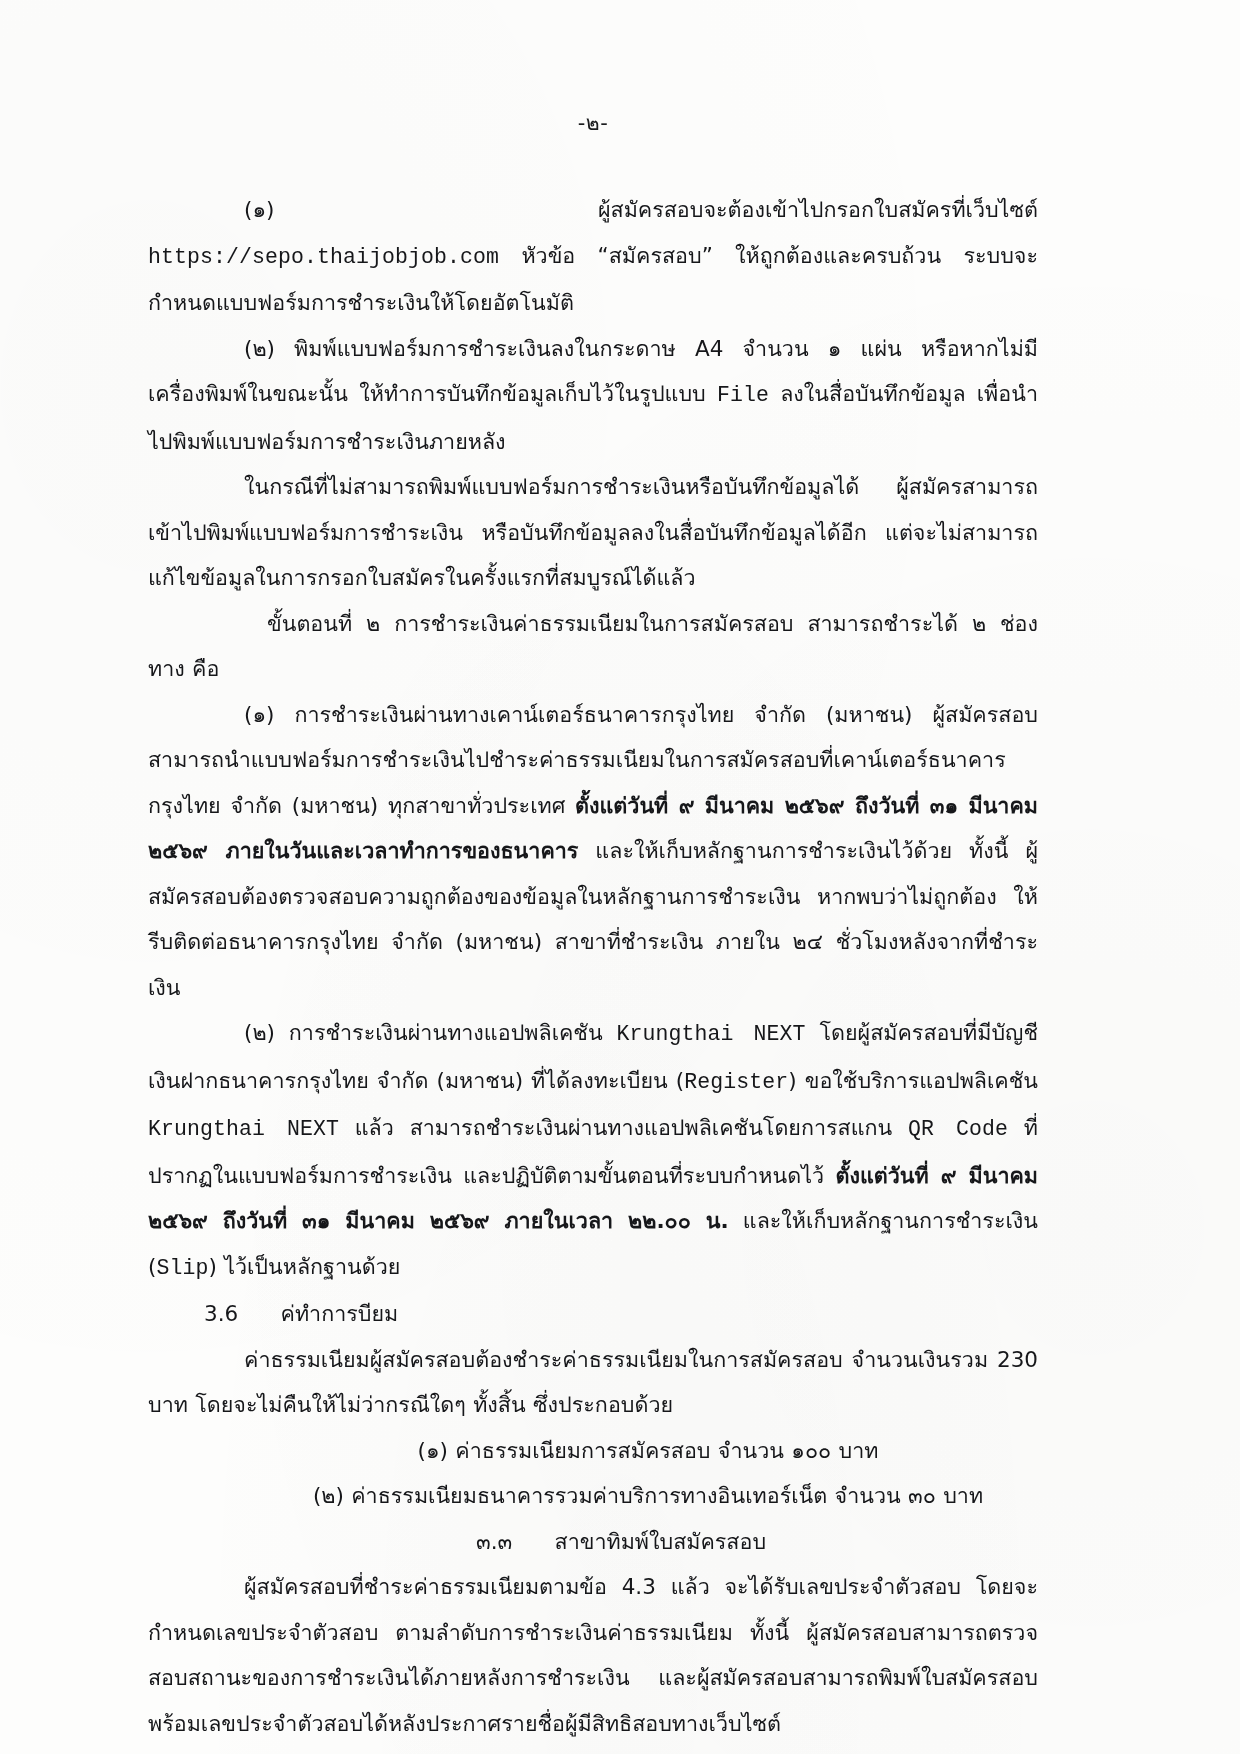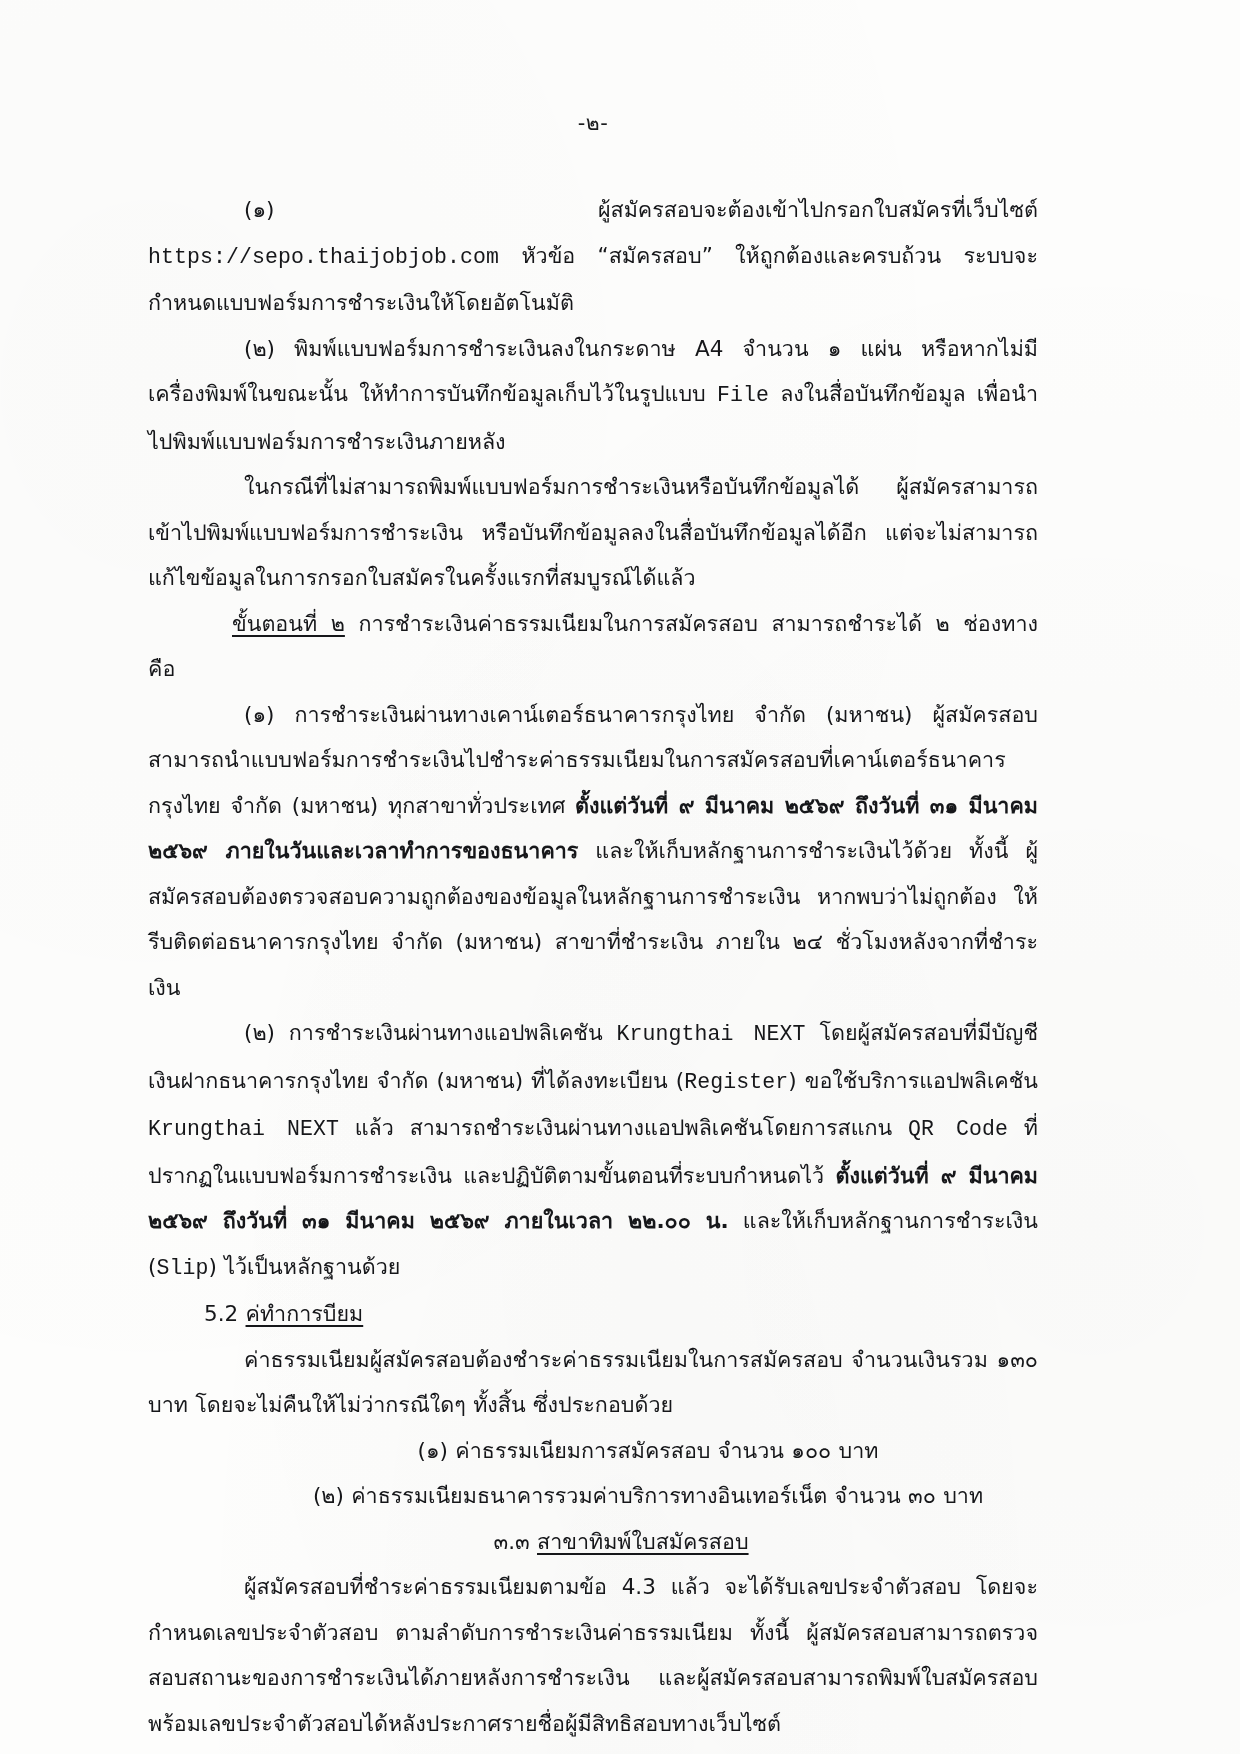--- a/index.html
+++ b/index.html
@@ -51,43 +51,43 @@
     text-justify: inter-word;
     text-indent: 0;
     word-spacing: 0.5px;
     color: #16171a;
   }
   p.para.ind-lg { text-indent: 96px; }
   p.para.ind-md { text-indent: 84px; }
   p.para.ind-item { text-indent: 110px; }
   p.para.ind-sub  { text-indent: 56px; }
   p.para.last-left { text-align: center; }
-  .u { text-decoration: underline; text-underline-offset: 4px; }
+  .u { text-underline-offset: 4px; margin-left: 35px; }
   .b { font-weight: 700; }
   .latin { font-family: Liberation Mono, monospace; letter-spacing: 0.1px; }
 </style>
 </head>
 <body>
 
 <div class="page">
   <div class="scan-tint"></div>
 
   <div class="content">
 
     <div class="folio">-๒-</div>
 
     <div class="body-block" id="paragraph-container">
         <p class="para ind-lg"><span>(๑) ผู้สมัครสอบจะต้องเข้าไปกรอกใบสมัครที่เว็บไซต์ </span><span class="latin">https://sepo.thaijobjob.com</span><span> หัวข้อ “สมัครสอบ” ให้ถูกต้องและครบถ้วน ระบบจะกำหนดแบบฟอร์มการชำระเงินให้โดยอัตโนมัติ</span></p>
         <p class="para ind-lg"><span>(๒) พิมพ์แบบฟอร์มการชำระเงินลงในกระดาษ A4 จำนวน ๑ แผ่น หรือหากไม่มีเครื่องพิมพ์ในขณะนั้น ให้ทำการบันทึกข้อมูลเก็บไว้ในรูปแบบ </span><span class="latin">File</span><span> ลงในสื่อบันทึกข้อมูล เพื่อนำไปพิมพ์แบบฟอร์มการชำระเงินภายหลัง</span></p>
         <p class="para ind-lg"><span>ในกรณีที่ไม่สามารถพิมพ์แบบฟอร์มการชำระเงินหรือบันทึกข้อมูลได้ ผู้สมัครสามารถเข้าไปพิมพ์แบบฟอร์มการชำระเงิน หรือบันทึกข้อมูลลงในสื่อบันทึกข้อมูลได้อีก แต่จะไม่สามารถแก้ไขข้อมูลในการกรอกใบสมัครในครั้งแรกที่สมบูรณ์ได้แล้ว</span></p>
         <p class="para ind-md"><span class="u">ขั้นตอนที่ ๒</span><span> การชำระเงินค่าธรรมเนียมในการสมัครสอบ สามารถชำระได้ ๒ ช่องทาง คือ</span></p>
         <p class="para ind-lg"><span>(๑) การชำระเงินผ่านทางเคาน์เตอร์ธนาคารกรุงไทย จำกัด (มหาชน) ผู้สมัครสอบสามารถนำแบบฟอร์มการชำระเงินไปชำระค่าธรรมเนียมในการสมัครสอบที่เคาน์เตอร์ธนาคารกรุงไทย จำกัด (มหาชน) ทุกสาขาทั่วประเทศ </span><span class="b">ตั้งแต่วันที่ ๙ มีนาคม ๒๕๖๙ ถึงวันที่ ๓๑ มีนาคม ๒๕๖๙ ภายในวันและเวลาทำการของธนาคาร</span><span> และให้เก็บหลักฐานการชำระเงินไว้ด้วย ทั้งนี้ ผู้สมัครสอบต้องตรวจสอบความถูกต้องของข้อมูลในหลักฐานการชำระเงิน หากพบว่าไม่ถูกต้อง ให้รีบติดต่อธนาคารกรุงไทย จำกัด (มหาชน) สาขาที่ชำระเงิน ภายใน ๒๔ ชั่วโมงหลังจากที่ชำระเงิน</span></p>
         <p class="para ind-lg"><span>(๒) การชำระเงินผ่านทางแอปพลิเคชัน </span><span class="latin">Krungthai NEXT</span><span> โดยผู้สมัครสอบที่มีบัญชีเงินฝากธนาคารกรุงไทย จำกัด (มหาชน) ที่ได้ลงทะเบียน (</span><span class="latin">Register</span><span>) ขอใช้บริการแอปพลิเคชัน </span><span class="latin">Krungthai NEXT</span><span> แล้ว สามารถชำระเงินผ่านทางแอปพลิเคชันโดยการสแกน </span><span class="latin">QR Code</span><span> ที่ปรากฏในแบบฟอร์มการชำระเงิน และปฏิบัติตามขั้นตอนที่ระบบกำหนดไว้ </span><span class="b">ตั้งแต่วันที่ ๙ มีนาคม ๒๕๖๙ ถึงวันที่ ๓๑ มีนาคม ๒๕๖๙ ภายในเวลา ๒๒.๐๐ น.</span><span> และให้เก็บหลักฐานการชำระเงิน (</span><span class="latin">Slip</span><span>) ไว้เป็นหลักฐานด้วย</span></p>
-        <p class="para ind-sub"><span>5.2  </span><span class="u">ค่ทำการบียม</span></p>
-        <p class="para ind-lg"><span>ค่าธรรมเนียมผู้สมัครสอบต้องชำระค่าธรรมเนียมในการสมัครสอบ จำนวนเงินรวม ๑๓๐ บาท โดยจะไม่คืนให้ไม่ว่ากรณีใดๆ ทั้งสิ้น ซึ่งประกอบด้วย</span></p>
+        <p class="para ind-sub"><span>3.6  </span><span class="u">ค่ทำการบียม</span></p>
+        <p class="para ind-lg"><span>ค่าธรรมเนียมผู้สมัครสอบต้องชำระค่าธรรมเนียมในการสมัครสอบ จำนวนเงินรวม 230 บาท โดยจะไม่คืนให้ไม่ว่ากรณีใดๆ ทั้งสิ้น ซึ่งประกอบด้วย</span></p>
         <p class="para ind-item last-left"><span>(๑) ค่าธรรมเนียมการสมัครสอบ จำนวน ๑๐๐ บาท</span></p>
         <p class="para ind-item last-left"><span>(๒) ค่าธรรมเนียมธนาคารรวมค่าบริการทางอินเทอร์เน็ต จำนวน ๓๐ บาท</span></p>
         <p class="para ind-sub last-left"><span>๓.๓  </span><span class="u">สาขาทิมพ์ใบสมัครสอบ</span></p>
         <p class="para ind-lg"><span>ผู้สมัครสอบที่ชำระค่าธรรมเนียมตามข้อ 4.3 แล้ว จะได้รับเลขประจำตัวสอบ โดยจะกำหนดเลขประจำตัวสอบ ตามลำดับการชำระเงินค่าธรรมเนียม ทั้งนี้ ผู้สมัครสอบสามารถตรวจสอบสถานะของการชำระเงินได้ภายหลังการชำระเงิน และผู้สมัครสอบสามารถพิมพ์ใบสมัครสอบพร้อมเลขประจำตัวสอบได้หลังประกาศรายชื่อผู้มีสิทธิสอบทางเว็บไซต์ </span><span class="latin">https://sepo.thaijobjob.com</span></p>
       </div>
 
   </div>
 </div>
 
 </body></html>

